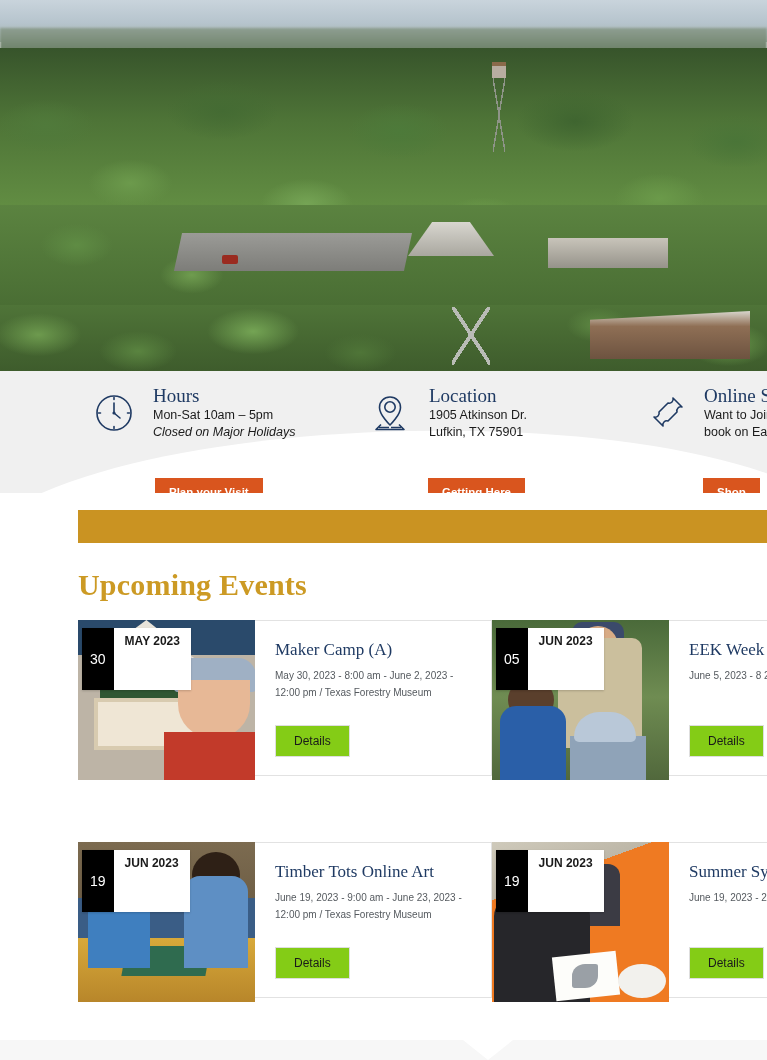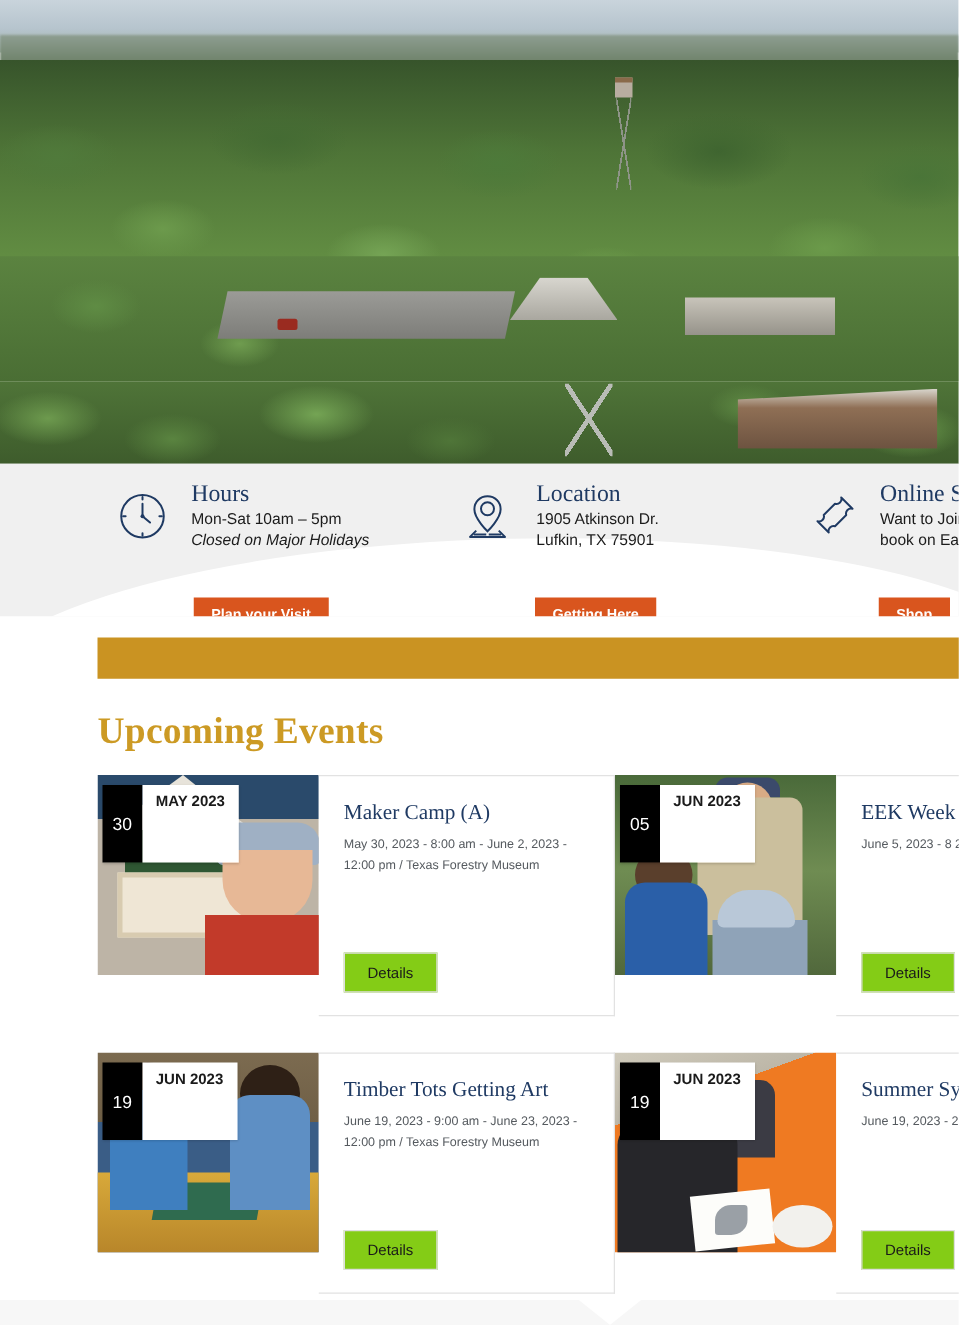--- a/index.html
+++ b/index.html
@@ -166,21 +166,21 @@
   }
   .card.left  { left:0; }
   .card.right { left:414px; }
 
   .card-img {
     position:relative; width:177px; height:160px; flex:0 0 177px;
     overflow:hidden;
   }
   .card-body {
     flex:1; border:1px solid #e2e2e2; border-left:0;
-    height:193px; padding:18px 20px 0 20px; position:relative;
+    height:156px; padding:18px 20px 0 20px; position:relative;
     overflow:hidden;
   }
   .card-title {
     font-family:"Liberation Serif", serif;
     font-size:17px; color:#1f3a63; line-height:22px; margin-bottom:7px;
   }
   .card-meta {
     font-size:10px; color:#555a5f; line-height:16.5px;
   }
   .btn-details {
@@ -478,21 +478,21 @@
               <div class="kid-a"></div>
             <div class="kid-b-head"></div>
               <div class="kid-b"></div>
           </div>
           <div class="date-badge">
             <div class="date-day">19</div>
             <div class="date-my">JUN 2023</div>
           </div>
         </div>
         <div class="card-body">
-          <div class="card-title">Timber Tots Getting Art</div>
+          <div class="card-title">Timber Tots Online Art</div>
           <div class="card-meta">June 19, 2023 - 9:00 am - June 23, 2023 - 12:00 pm / Texas Forestry Museum</div>
           <button class="btn-details">Details</button>
         </div>
       </div>
 
       <div class="card right">
         <div class="card-img">
           <div class="ph ph-summer">
             <div class="kid-mid"></div>
             <div class="kid-front-head"></div>

